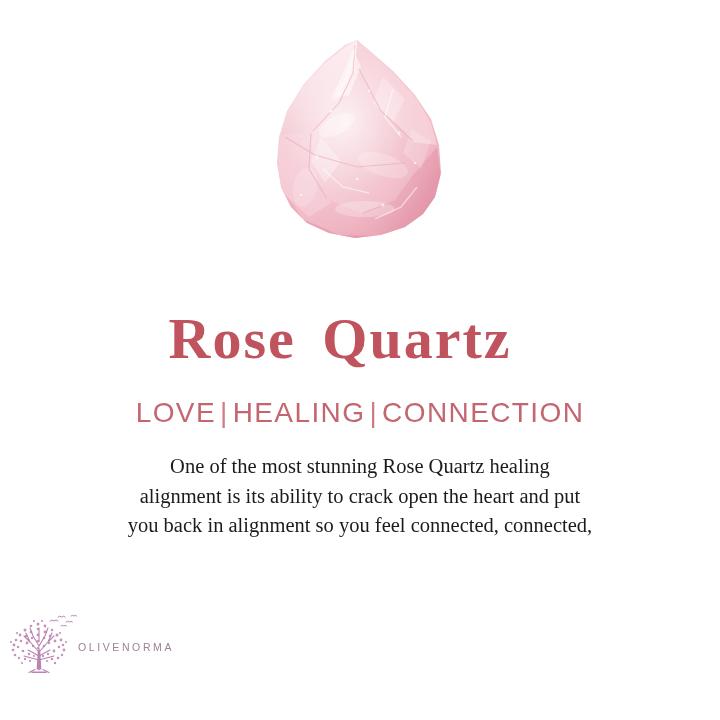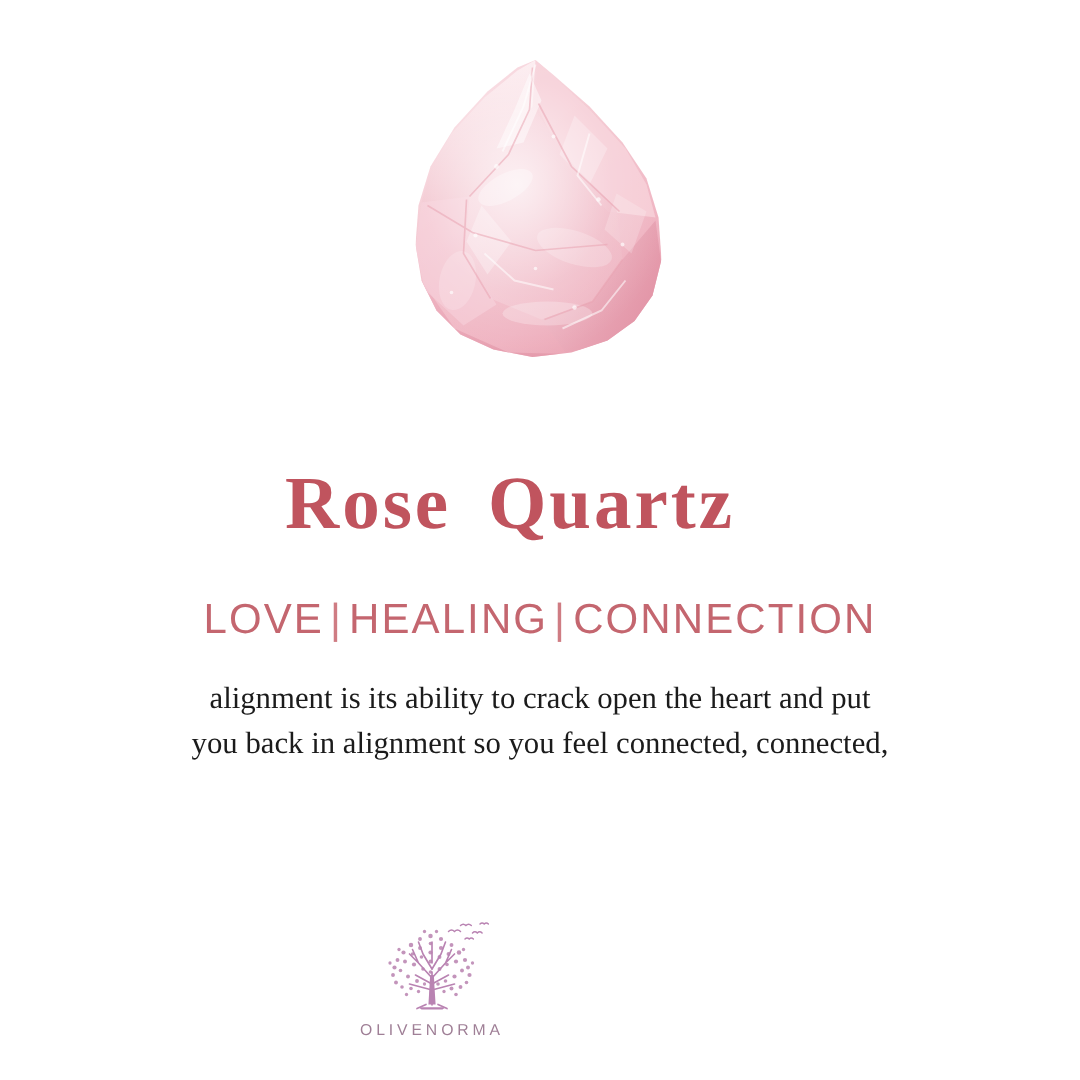--- a/index.html
+++ b/index.html
@@ -44,21 +44,21 @@
   }
 
   
   .title {
     position: absolute;
     top: 308px;
     left: 0;
     width: 680px;
     text-align: center;
     font-family: "Liberation Serif", "DejaVu Serif", serif;
-    font-size: 50px;
+    font-size: 58px;
     font-weight: 700;
     letter-spacing: 2px;
     color: #c0545e;
     line-height: 1.08;
     word-spacing: 10px;
   }
 
   
   .subtitle {
     position: absolute;
@@ -93,21 +93,20 @@
   }
   .body-text .ln { display: block; white-space: nowrap; }
 
   
   .logo {
     position: absolute;
     top: 612px;
     left: 0;
     width: 576px;
     display: flex;
-    flex-direction: column;
     align-items: center;
   }
   .logo-tree {
     display: block;
     width: 78px;
     height: 66px;
   }
   .logo-text {
     margin-top: 3px;
     font-family: "Liberation Sans", "DejaVu Sans", sans-serif;
@@ -215,20 +214,21 @@
     </svg>
   </div>
 
   <div class="title">Rose Quartz</div>
 
   <div class="subtitle">
     <span>LOVE</span><span class="sep">|</span><span>HEALING</span><span class="sep">|</span><span>CONNECTION</span>
   </div>
 
   <div class="body-text">
+    <span class="ln">One of the most stunning Rose Quartz healing</span>
     <span class="ln">alignment is its ability to crack open the heart and put</span>
     <span class="ln">you back in alignment so you feel connected, connected,</span>
   </div>
 
   <div class="logo">
     <svg class="logo-tree" viewBox="0 0 78 66" aria-hidden="true">
       <g fill="#c08fb8">
 
         <g opacity="0.95">
           <circle cx="38" cy="12" r="1.5"></circle>

